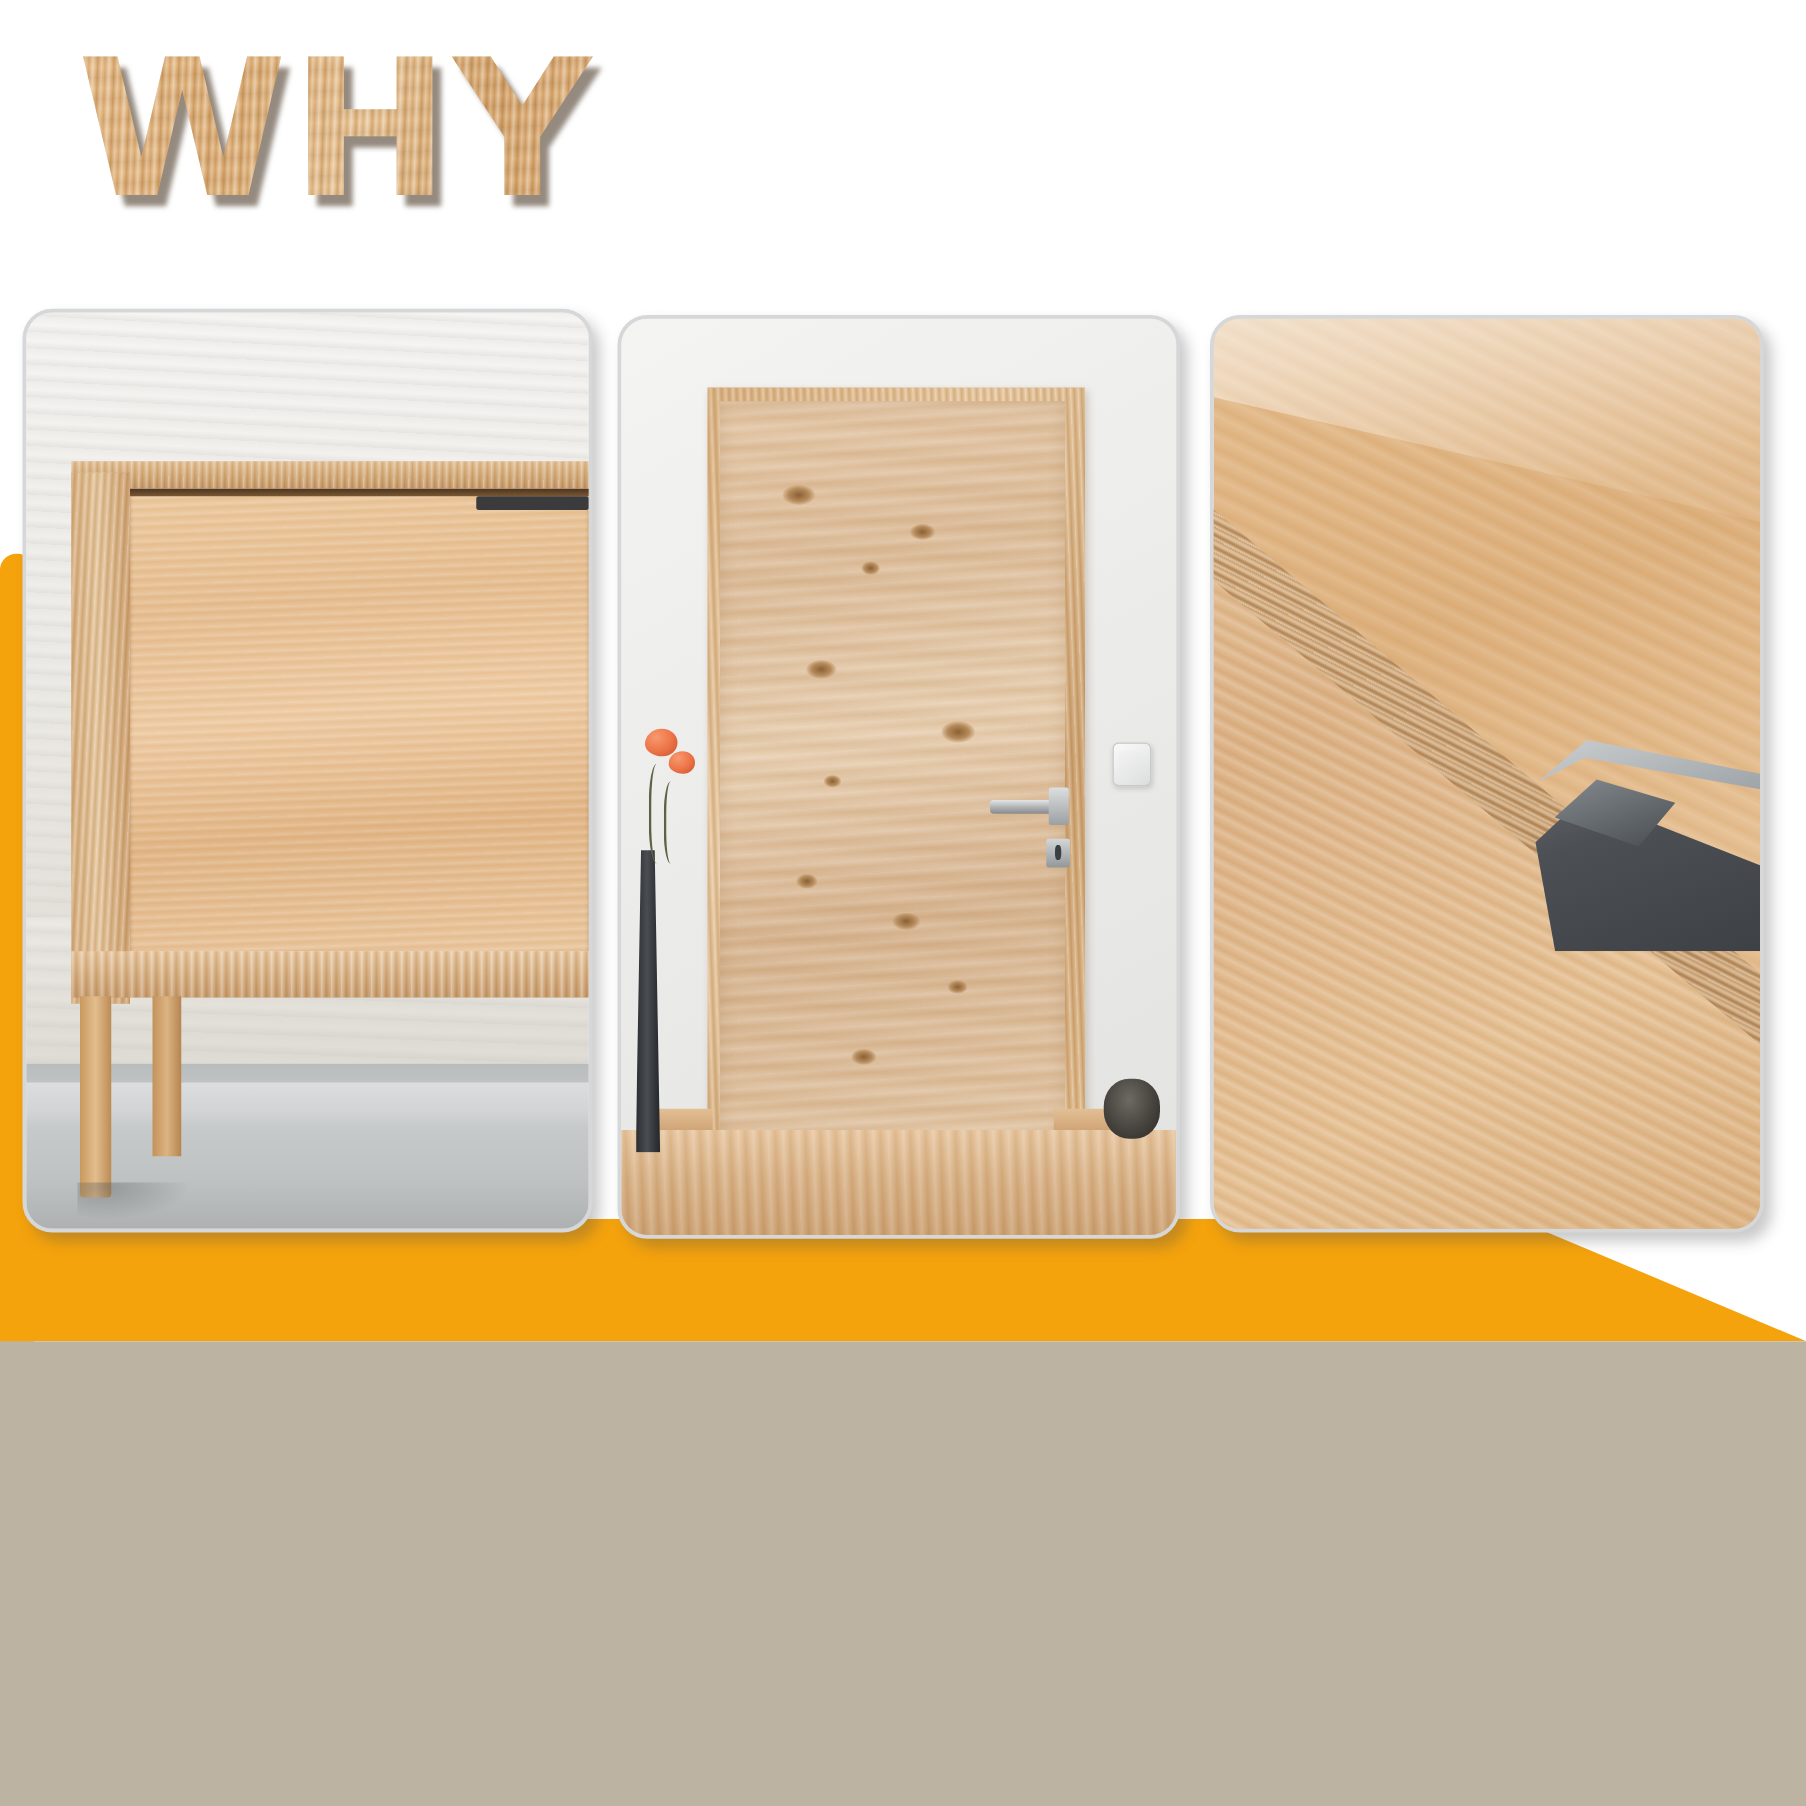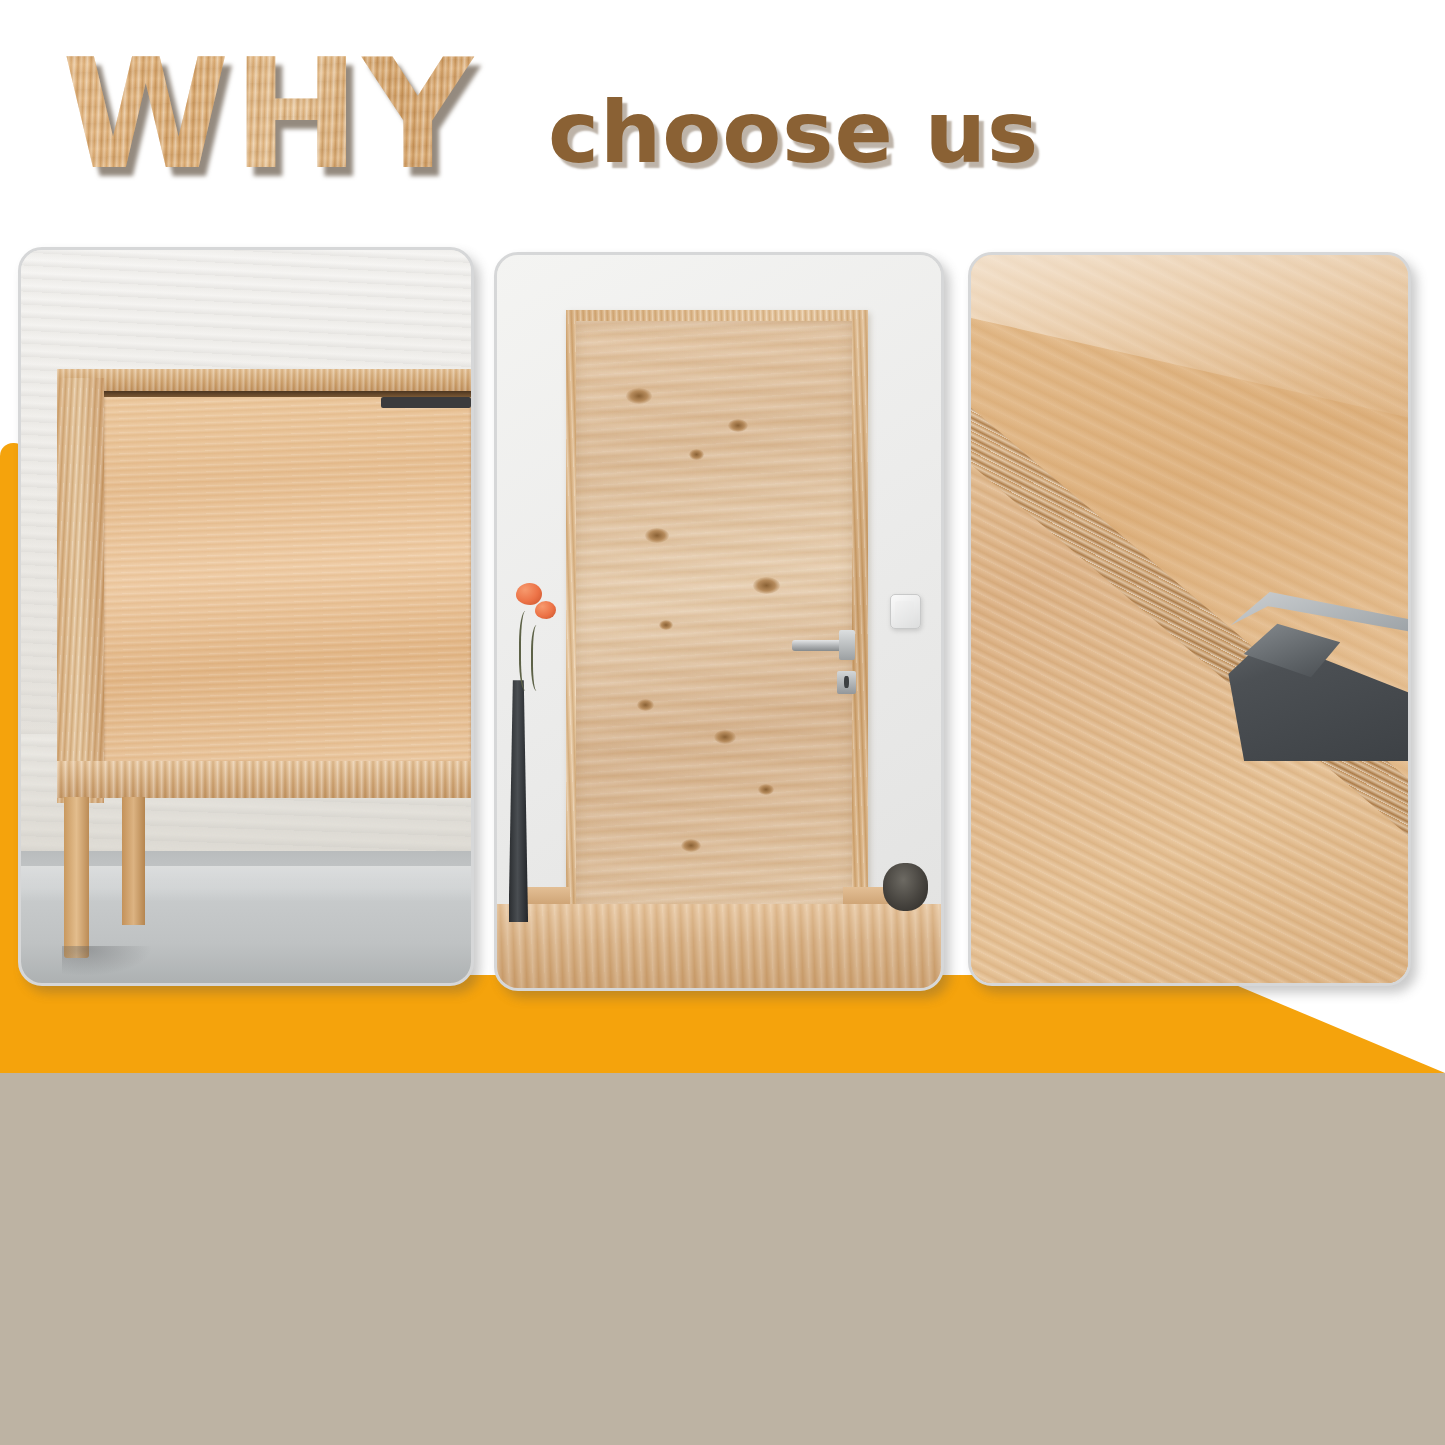--- a/index.html
+++ b/index.html
@@ -17,21 +17,21 @@
 
   #page {
     position: absolute;
     inset: 0;
     background: #ffffff;
   }
 
   
   .header {
     position: absolute;
-    left: 0; top: 11px;
+    left: 0; top: 0;
     width: 1280px;
     height: 215px;
   }
   .title-why {
     position: absolute;
     left: 62px;
     top: 28px;
     font-size: 152px;
     font-weight: 700;
     letter-spacing: 3px;
@@ -323,21 +323,20 @@
     background: #BDB3A3;
   }
 </style>
 </head>
 <body>
 
 <div id="page">
 
   <div class="header">
     <div class="title-why">WHY</div>
-    <div class="title-choose">choose us</div>
   </div>
 
   <div class="orange-left-bar"></div>
   <div class="orange-band"></div>
 
   <div class="panels">
 
     <div class="panel" id="panel-1">
       <div class="pl p1-wall"></div>
       <div class="pl p1-wall-lower"></div>

